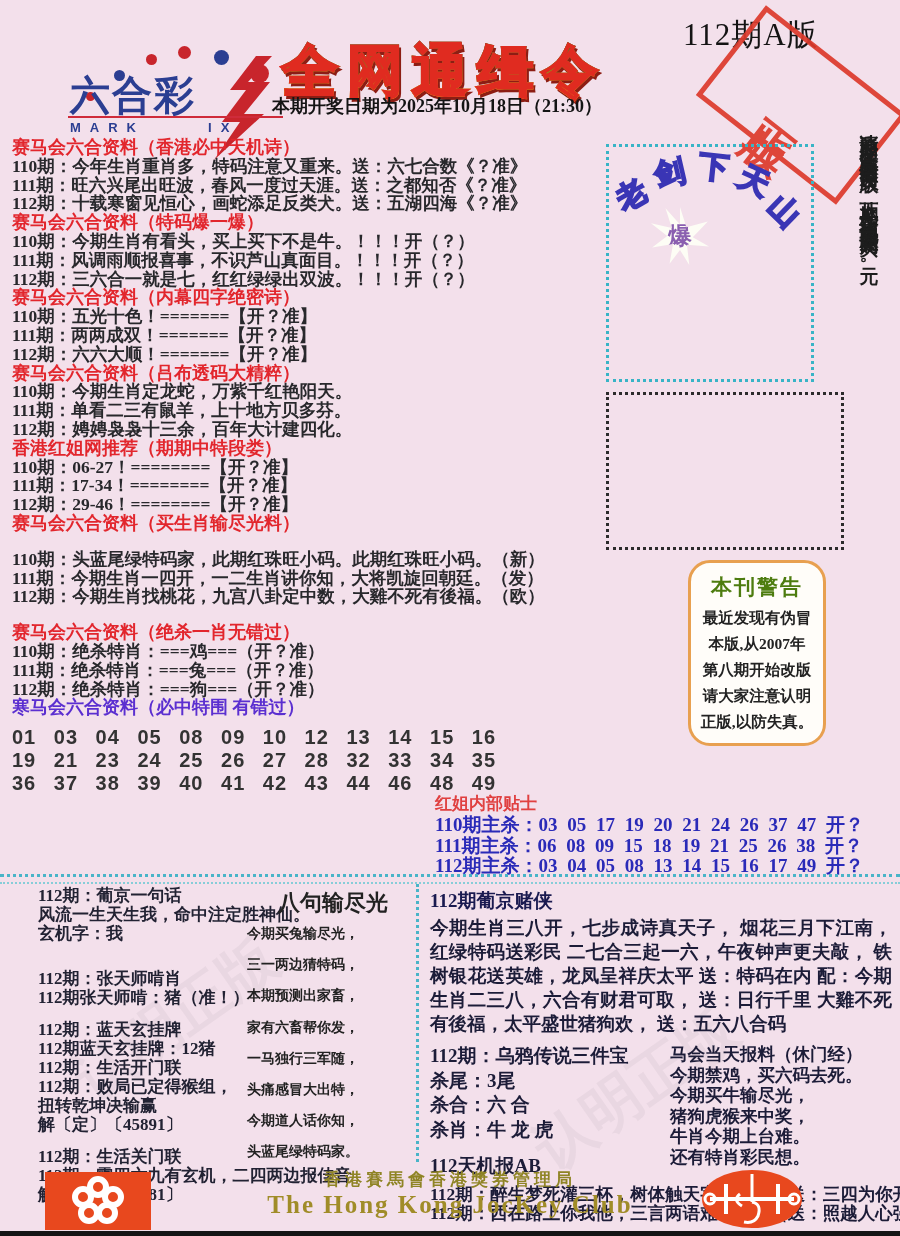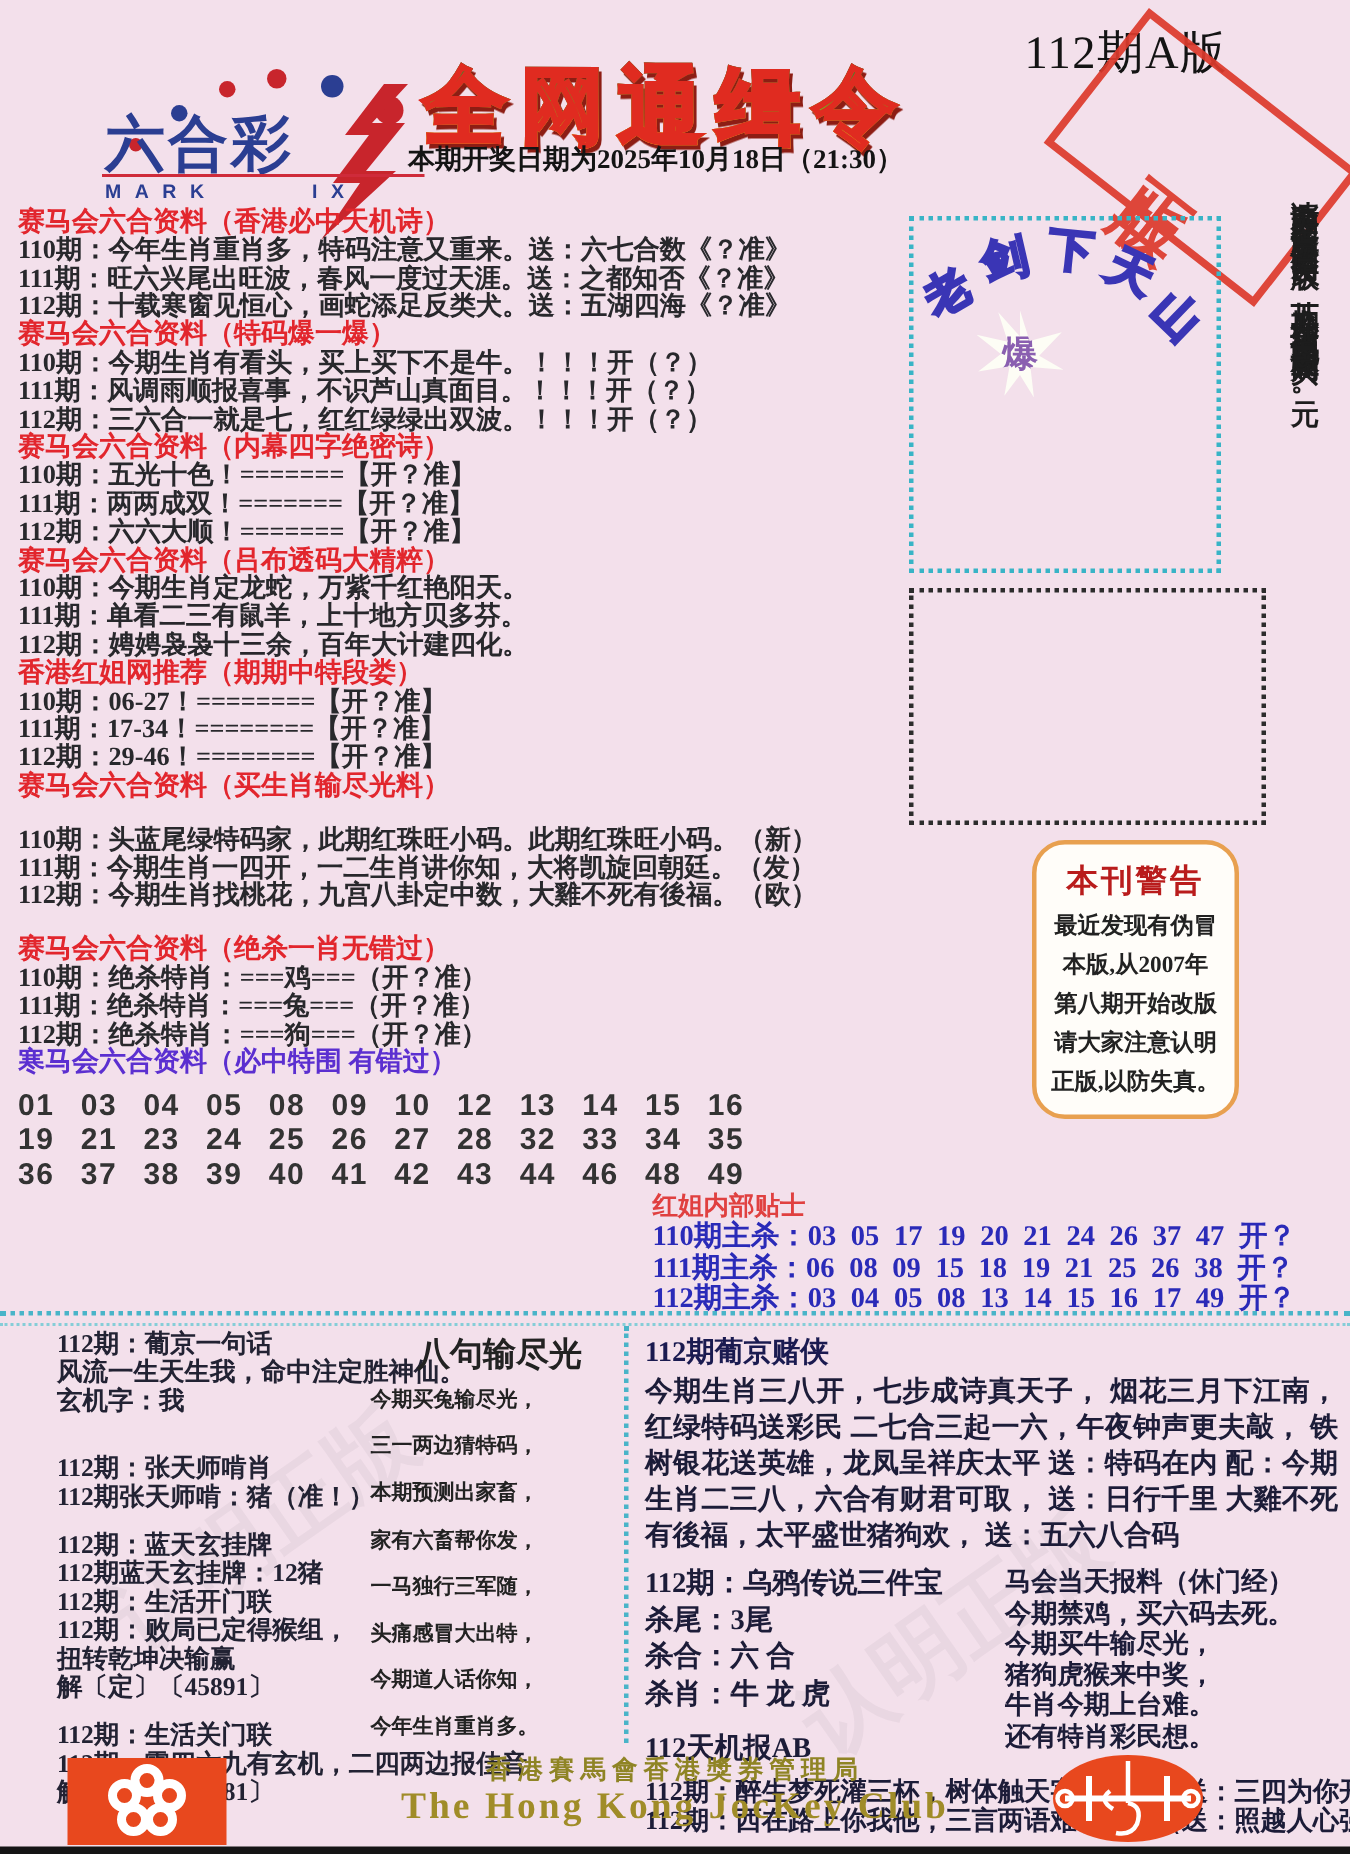--- a/index.html
+++ b/index.html
@@ -42,21 +42,21 @@
   .cyanbox{left:606px;top:144px;width:202px;height:232px;border:3px dotted #38b4c6;}
   .arc-ch{position:absolute;font-size:30px;font-weight:800;color:#e8d51c;
           -webkit-text-stroke:2px #3a35b5;font-family:"Liberation Sans","DejaVu Sans",sans-serif;}
   .burst{position:absolute;left:42px;top:60px;width:58px;height:58px;background:#fdfdf5;
          clip-path:polygon(50% 0%,61% 35%,98% 25%,72% 52%,100% 68%,62% 65%,66% 100%,50% 74%,32% 98%,38% 64%,2% 70%,28% 50%,0% 28%,36% 36%,25% 2%,50% 30%);
          display:flex;align-items:center;justify-content:center;}
   .burst span{font-size:24px;font-weight:800;color:#8a5fb0;}
   .blackbox{left:606px;top:392px;width:232px;height:152px;border:3px dotted #2c2c2c;}
   .warnbox{left:688px;top:560px;width:138px;height:186px;background:#fffdf9;
            border:3px solid #e8a050;border-radius:22px;padding:8px 6px;box-sizing:border-box;text-align:center;}
-  .warnbox h3{margin:2px 0 4px 0;font-size:21px;color:#b91c1c;letter-spacing:2px;}
+  .warnbox h3{margin:2px 0 4px 0;font-size:21px;color:#4d7c0f;letter-spacing:2px;}
   .warnbox p{font-size:15.5px;font-weight:700;color:#222;line-height:26px;}
 
   
   .tips{left:12px;top:138px;width:745px;line-height:18.8px;white-space:nowrap;}
   .sec-h{color:#e2262d;font-weight:800;font-size:18px;}
   .sec-h.blue{color:#5b2fd0;}
   .ln{font-size:17.5px;font-weight:700;color:#28282c;}
   .sp16{height:17px;}
   .grid{font-family:"Liberation Sans","DejaVu Sans",sans-serif;
         font-size:20px;font-weight:600;color:#333;line-height:23px;
@@ -245,21 +245,21 @@
 
 <div class="abs poem">
   <h4>八句输尽光</h4>
   <p>今期买兔输尽光，</p>
   <p>三一两边猜特码，</p>
   <p>本期预测出家畜，</p>
   <p>家有六畜帮你发，</p>
   <p>一马独行三军随，</p>
   <p>头痛感冒大出特，</p>
   <p>今期道人话你知，</p>
-  <p>今年生肖重肖多。</p>
+  <p>头蓝尾绿特码家。</p>
 </div>
 
 <div class="abs br">
   <p class="t">112期葡京赌侠</p>
   <p class="para">今期生肖三八开，七步成诗真天子， 烟花三月下江南，红绿特码送彩民 二七合三起一六，午夜钟声更夫敲， 铁树银花送英雄，龙凤呈祥庆太平 送：特码在内 配：今期生肖二三八，六合有财君可取， 送：日行千里 大雞不死有後福，太平盛世猪狗欢， 送：五六八合码</p>
   <div class="cols">
     <div class="c1">
       <p>112期：乌鸦传说三件宝</p>
       <p>杀尾：3尾</p>
       <p>杀合：六 合</p>

